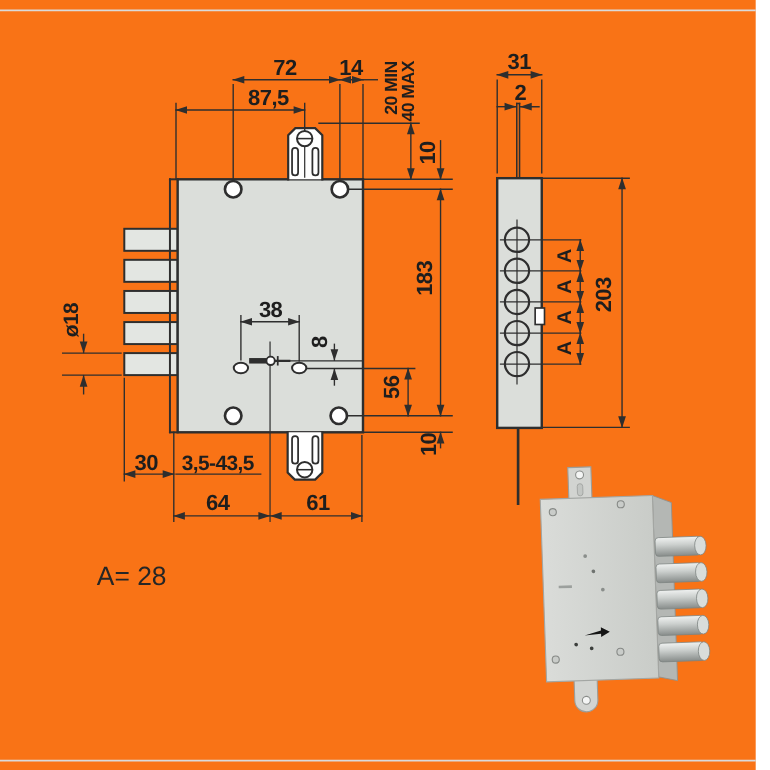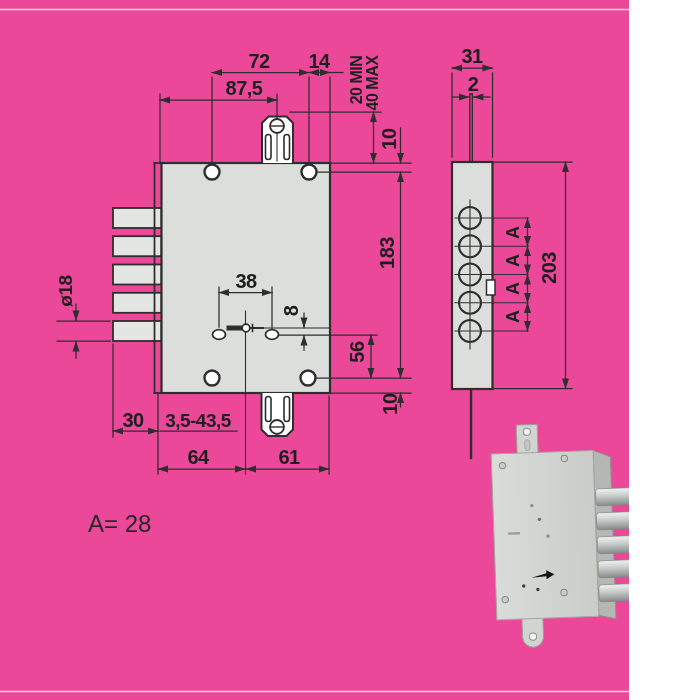--- a/index.html
+++ b/index.html
@@ -1,16 +1,16 @@
 <!DOCTYPE html>
 <html><head>
 <meta charset="utf-8">
 <style>
   html,body{margin:0;padding:0;background:#fff;}
-  .stage{width:629px;height:700px;position:relative;background:#ec4899;overflow:hidden;}
+  .stage{width:687px;height:700px;position:relative;background:#f97316;overflow:hidden;}
   svg{display:block;}
   .dim{font-family:"Liberation Sans",sans-serif;font-weight:bold;font-size:20px;fill:#1e1e1e;letter-spacing:-0.5px;stroke:none;}
   .dim17{font-family:"Liberation Sans",sans-serif;font-weight:bold;font-size:16px;fill:#1e1e1e;letter-spacing:-0.5px;stroke:none;}
   .dim18{font-family:"Liberation Sans",sans-serif;font-weight:bold;font-size:18px;fill:#1e1e1e;stroke:none;}
   .dim19{font-family:"Liberation Sans",sans-serif;font-weight:bold;font-size:19px;fill:#1e1e1e;letter-spacing:-0.5px;stroke:none;}
   .note{font-family:"Liberation Sans",sans-serif;font-weight:normal;font-size:24px;fill:#262626;stroke:none;}
 </style>
 </head>
 <body>
 

